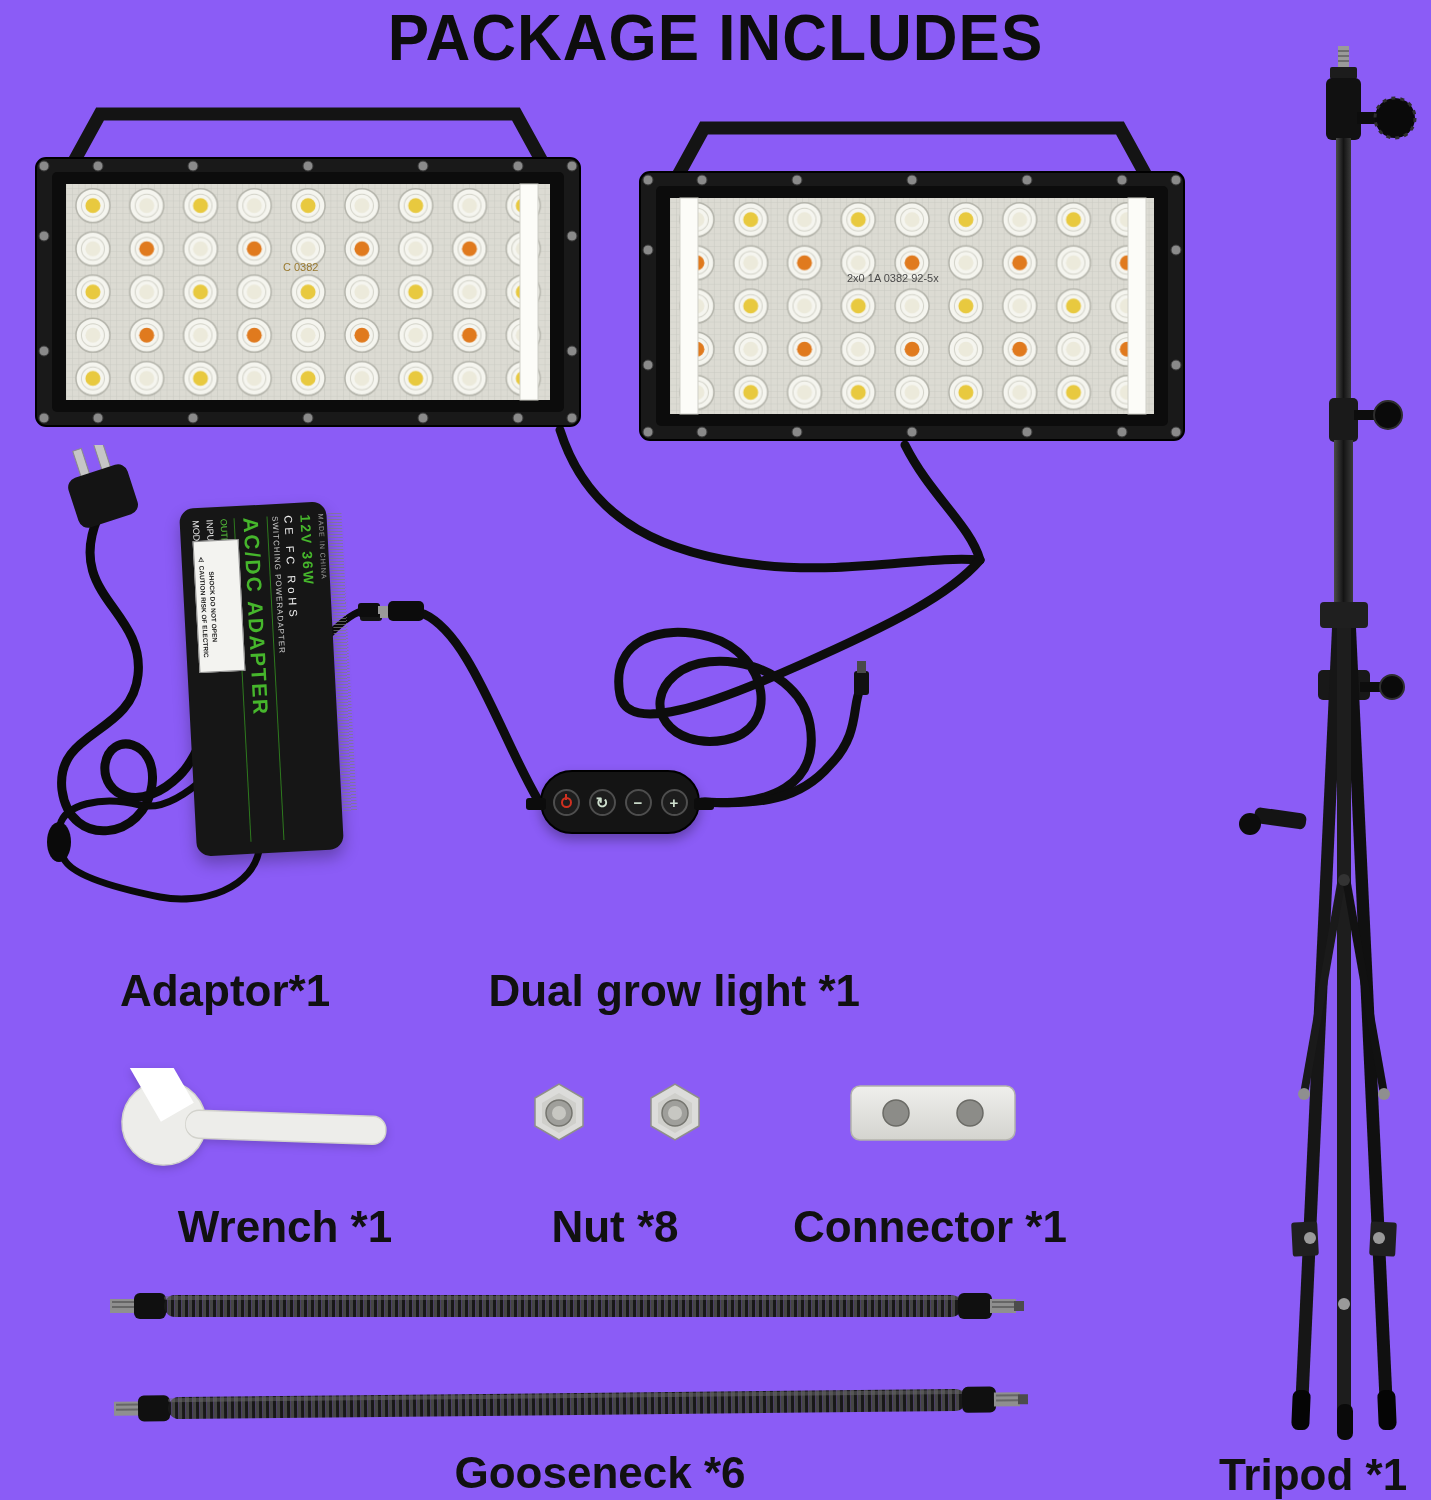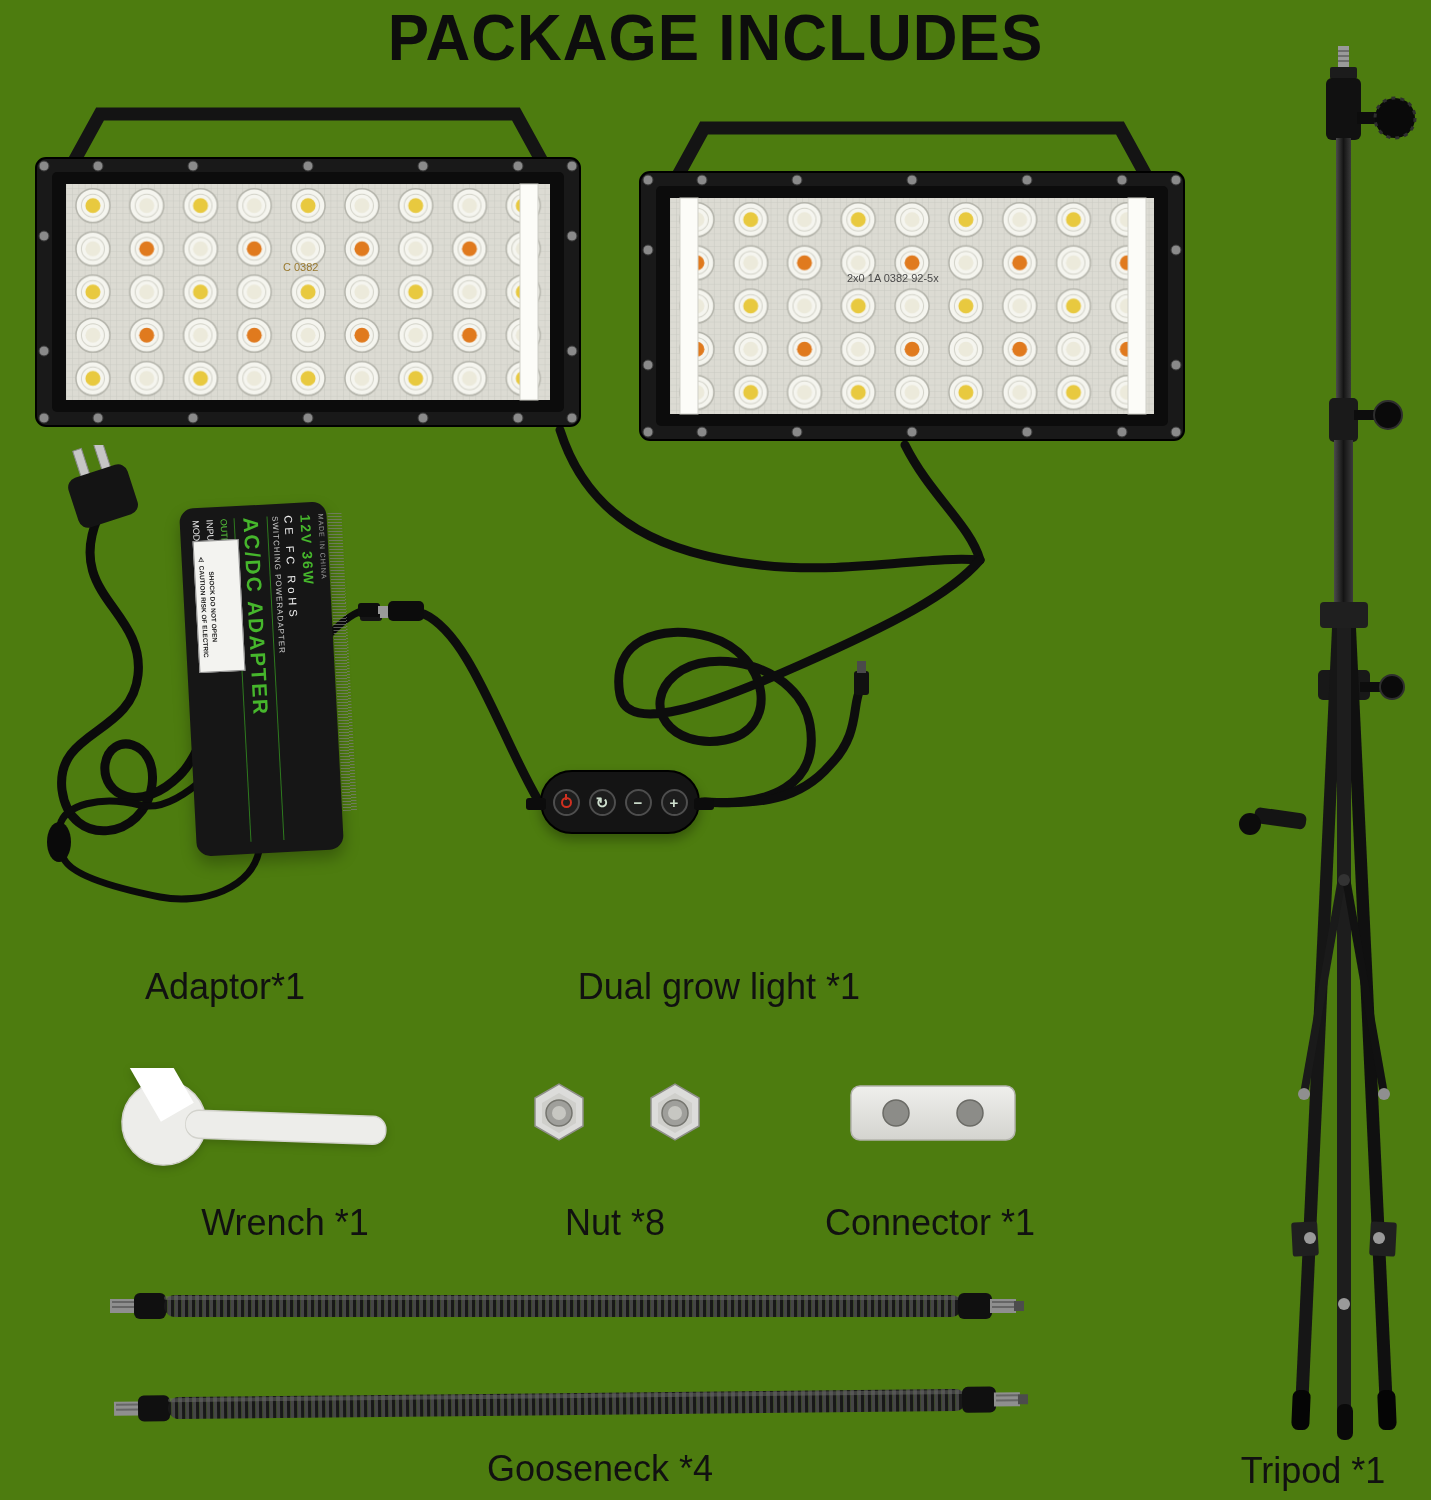--- a/index.html
+++ b/index.html
@@ -1,21 +1,21 @@
 <!DOCTYPE html>
 <html><head>
 <meta charset="utf-8">
 <style>
   html,body{margin:0;padding:0;background:#fff;}
-  #stage{position:relative;width:1431px;height:1500px;background:#4d7c0f;margin:0 auto;
+  #stage{position:relative;width:1431px;height:1500px;background:#8b5cf6;margin:0 auto;
          font-family:"Liberation Sans",sans-serif;overflow:hidden;}
   .abs{position:absolute;}
   .title{left:0;top:2px;width:100%;text-align:center;font-size:62px;font-weight:bold;
          color:#0d0d0d;letter-spacing:1px;transform:scaleY(1.05);}
-  .item-label{font-size:36px;font-weight:normal;color:#111;text-align:center;white-space:nowrap;}
+  .item-label{font-size:44px;font-weight:bold;color:#111;text-align:center;white-space:nowrap;}
 
   
   .brick{left:188px;top:505px;width:147px;height:348px;background:#161616;border-radius:14px;
          transform:rotate(-3deg);box-shadow:0 8px 16px rgba(0,0,0,.28);
          writing-mode:vertical-lr;padding:12px 8px;box-sizing:border-box;color:#ddd;}
   .brick .specs{font-size:9px;line-height:1.55;color:#e4e4e4;margin-right:4px;white-space:nowrap;}
   .brick .specs .out{color:#55c53a;}
   .brick .brand{font-size:21px;font-weight:bold;color:#46b62c;letter-spacing:2px;margin:0 3px;
                 border-left:1px solid #2e7a1e;border-right:1px solid #2e7a1e;padding:0 4px;}
   .brick .type{font-size:8px;color:#c9c9c9;letter-spacing:1px;margin-right:3px;}
@@ -355,16 +355,16 @@
     <rect x="884" y="19" width="22" height="2" fill="#666"></rect>
       <rect x="884" y="24" width="22" height="2" fill="#666"></rect>
     <rect x="906" y="19" width="10" height="10" fill="#4c4c4c"></rect>
   </svg>
 
   <div class="abs item-label" style="left:95px;top:966px;width:260px;">Adaptor*1</div>
   <div class="abs item-label" style="left:430px;top:966px;width:430px;text-align:right;">Dual grow light *1</div>
   <div class="abs item-label" style="left:150px;top:1202px;width:270px;">Wrench *1</div>
   <div class="abs item-label" style="left:520px;top:1202px;width:190px;">Nut *8</div>
   <div class="abs item-label" style="left:790px;top:1202px;width:280px;">Connector  *1</div>
-  <div class="abs item-label" style="left:430px;top:1448px;width:340px;">Gooseneck *4</div>
+  <div class="abs item-label" style="left:430px;top:1448px;width:340px;">Gooseneck *6</div>
   <div class="abs item-label" style="left:1198px;top:1450px;width:230px;">Tripod *1</div>
 
 </div>
 
 </body></html>

